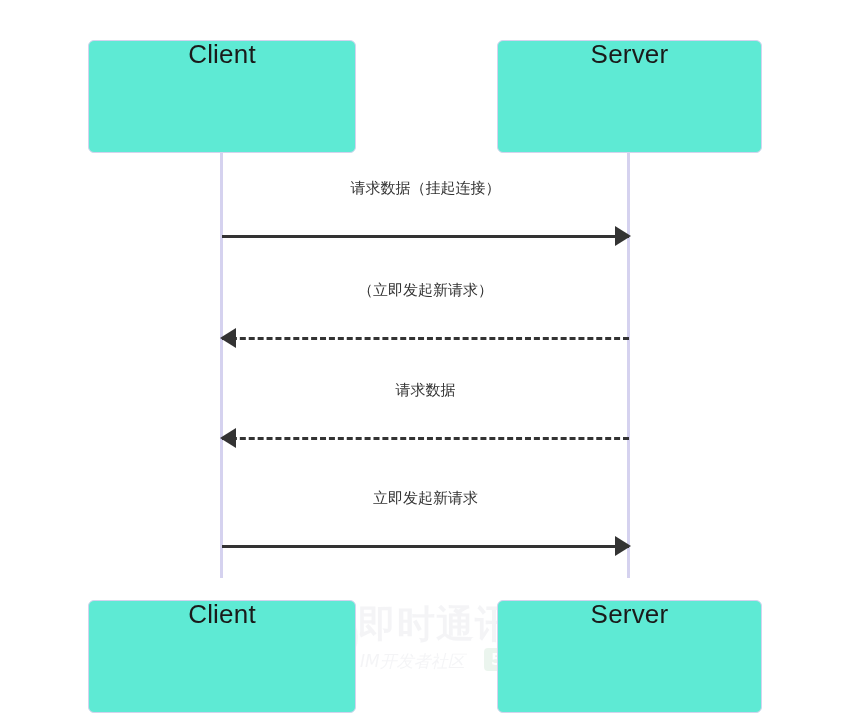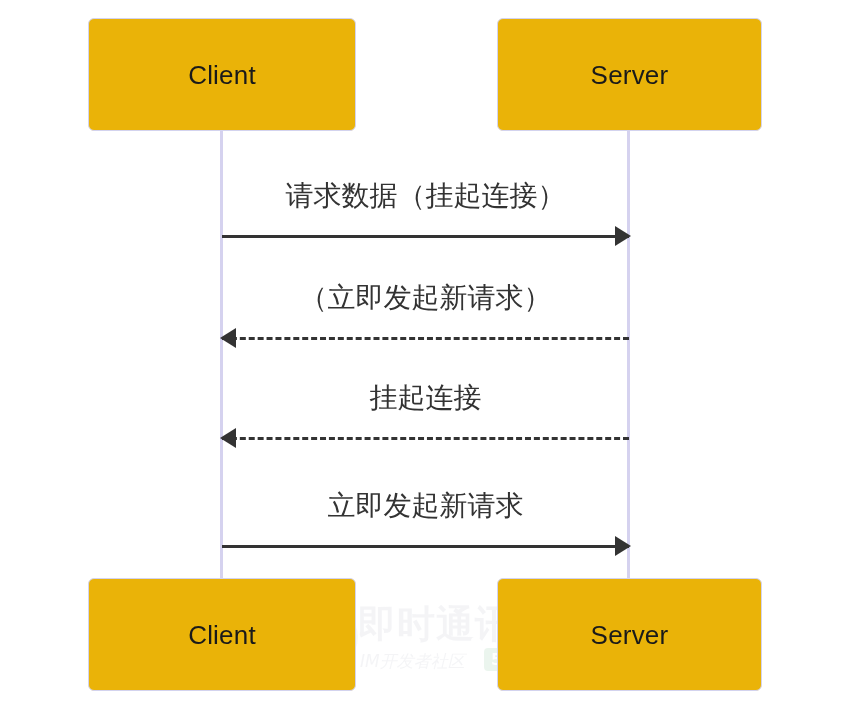--- a/index.html
+++ b/index.html
@@ -16,28 +16,29 @@
   #diagram {
     position: relative;
     width: 864px;
     height: 725px;
     background: #ffffff;
   }
 
   
   .participant-box {
     position: absolute;
-    background: #eab308;
+    background: #5eead4;
     border: 1px solid #D3D3EE;
     border-radius: 6px;
     box-sizing: border-box;
     display: flex;
-    align-items: center;
+    align-items: flex-start;
     justify-content: center;
     z-index: 4;
+    margin-top: 22px;
   }
   .participant-label {
     font-size: 26px;
     color: #1a1a1a;
     font-family: "Liberation Sans", "DejaVu Sans", sans-serif;
     line-height: 1;
     letter-spacing: 0.2px;
   }
 
   .p-client-top  { left: 88px;  top: 18px;  width: 268px; height: 113px; }
@@ -61,21 +62,21 @@
     left: 222px;
     width: 407px;
     height: 0;
     z-index: 3;
   }
   .msg-label {
     position: absolute;
     left: 0;
     width: 100%;
     text-align: center;
-    font-size: 28px;
+    font-size: 15px;
     color: #333333;
     font-family: "Liberation Sans", "DejaVu Sans", sans-serif;
     white-space: nowrap;
     line-height: 1.2;
     top: -56px;
   }
   .msg-line {
     position: absolute;
     left: 0;
     top: 0;
@@ -207,21 +208,21 @@
     <div class="arrowhead right"></div>
   </div>
 
   <div class="message m2">
     <div class="msg-label">（立即发起新请求）</div>
     <div class="msg-line dashed"></div>
     <div class="arrowhead left"></div>
   </div>
 
   <div class="message m3">
-    <div class="msg-label">挂起连接</div>
+    <div class="msg-label">请求数据</div>
     <div class="msg-line dashed"></div>
     <div class="arrowhead left"></div>
   </div>
 
   <div class="message m4">
     <div class="msg-label">立即发起新请求</div>
     <div class="msg-line"></div>
     <div class="arrowhead right"></div>
   </div>
 

